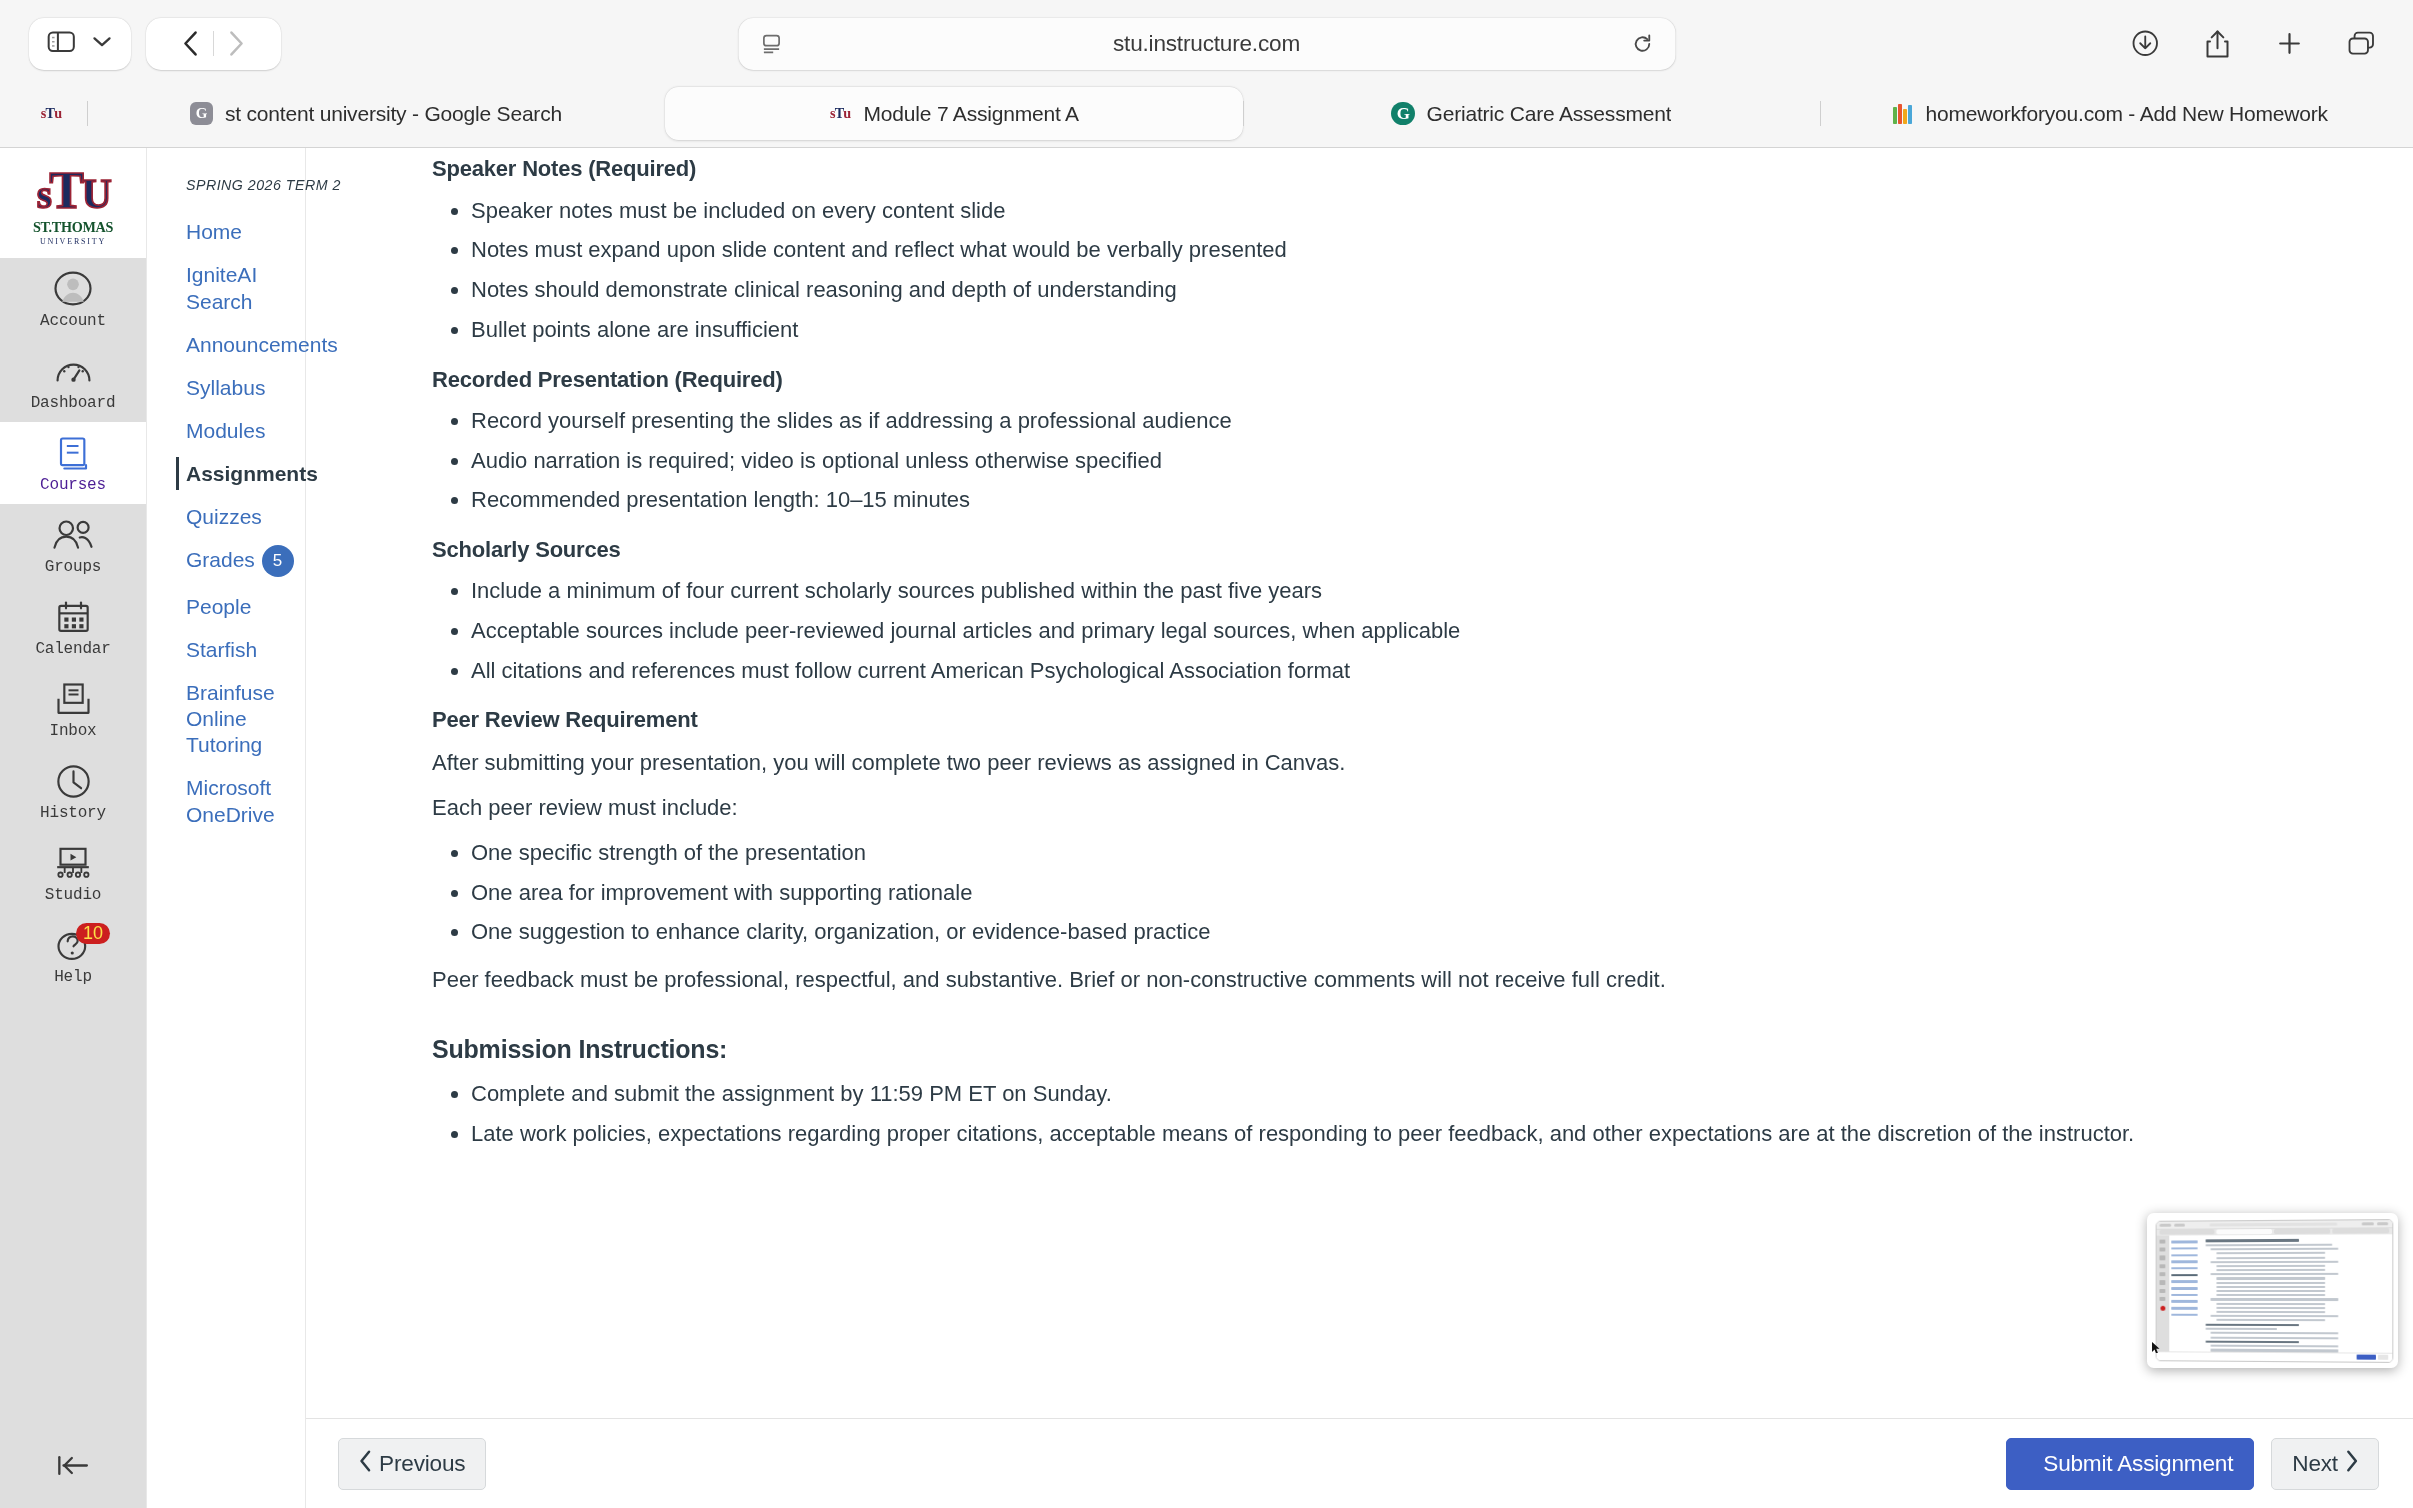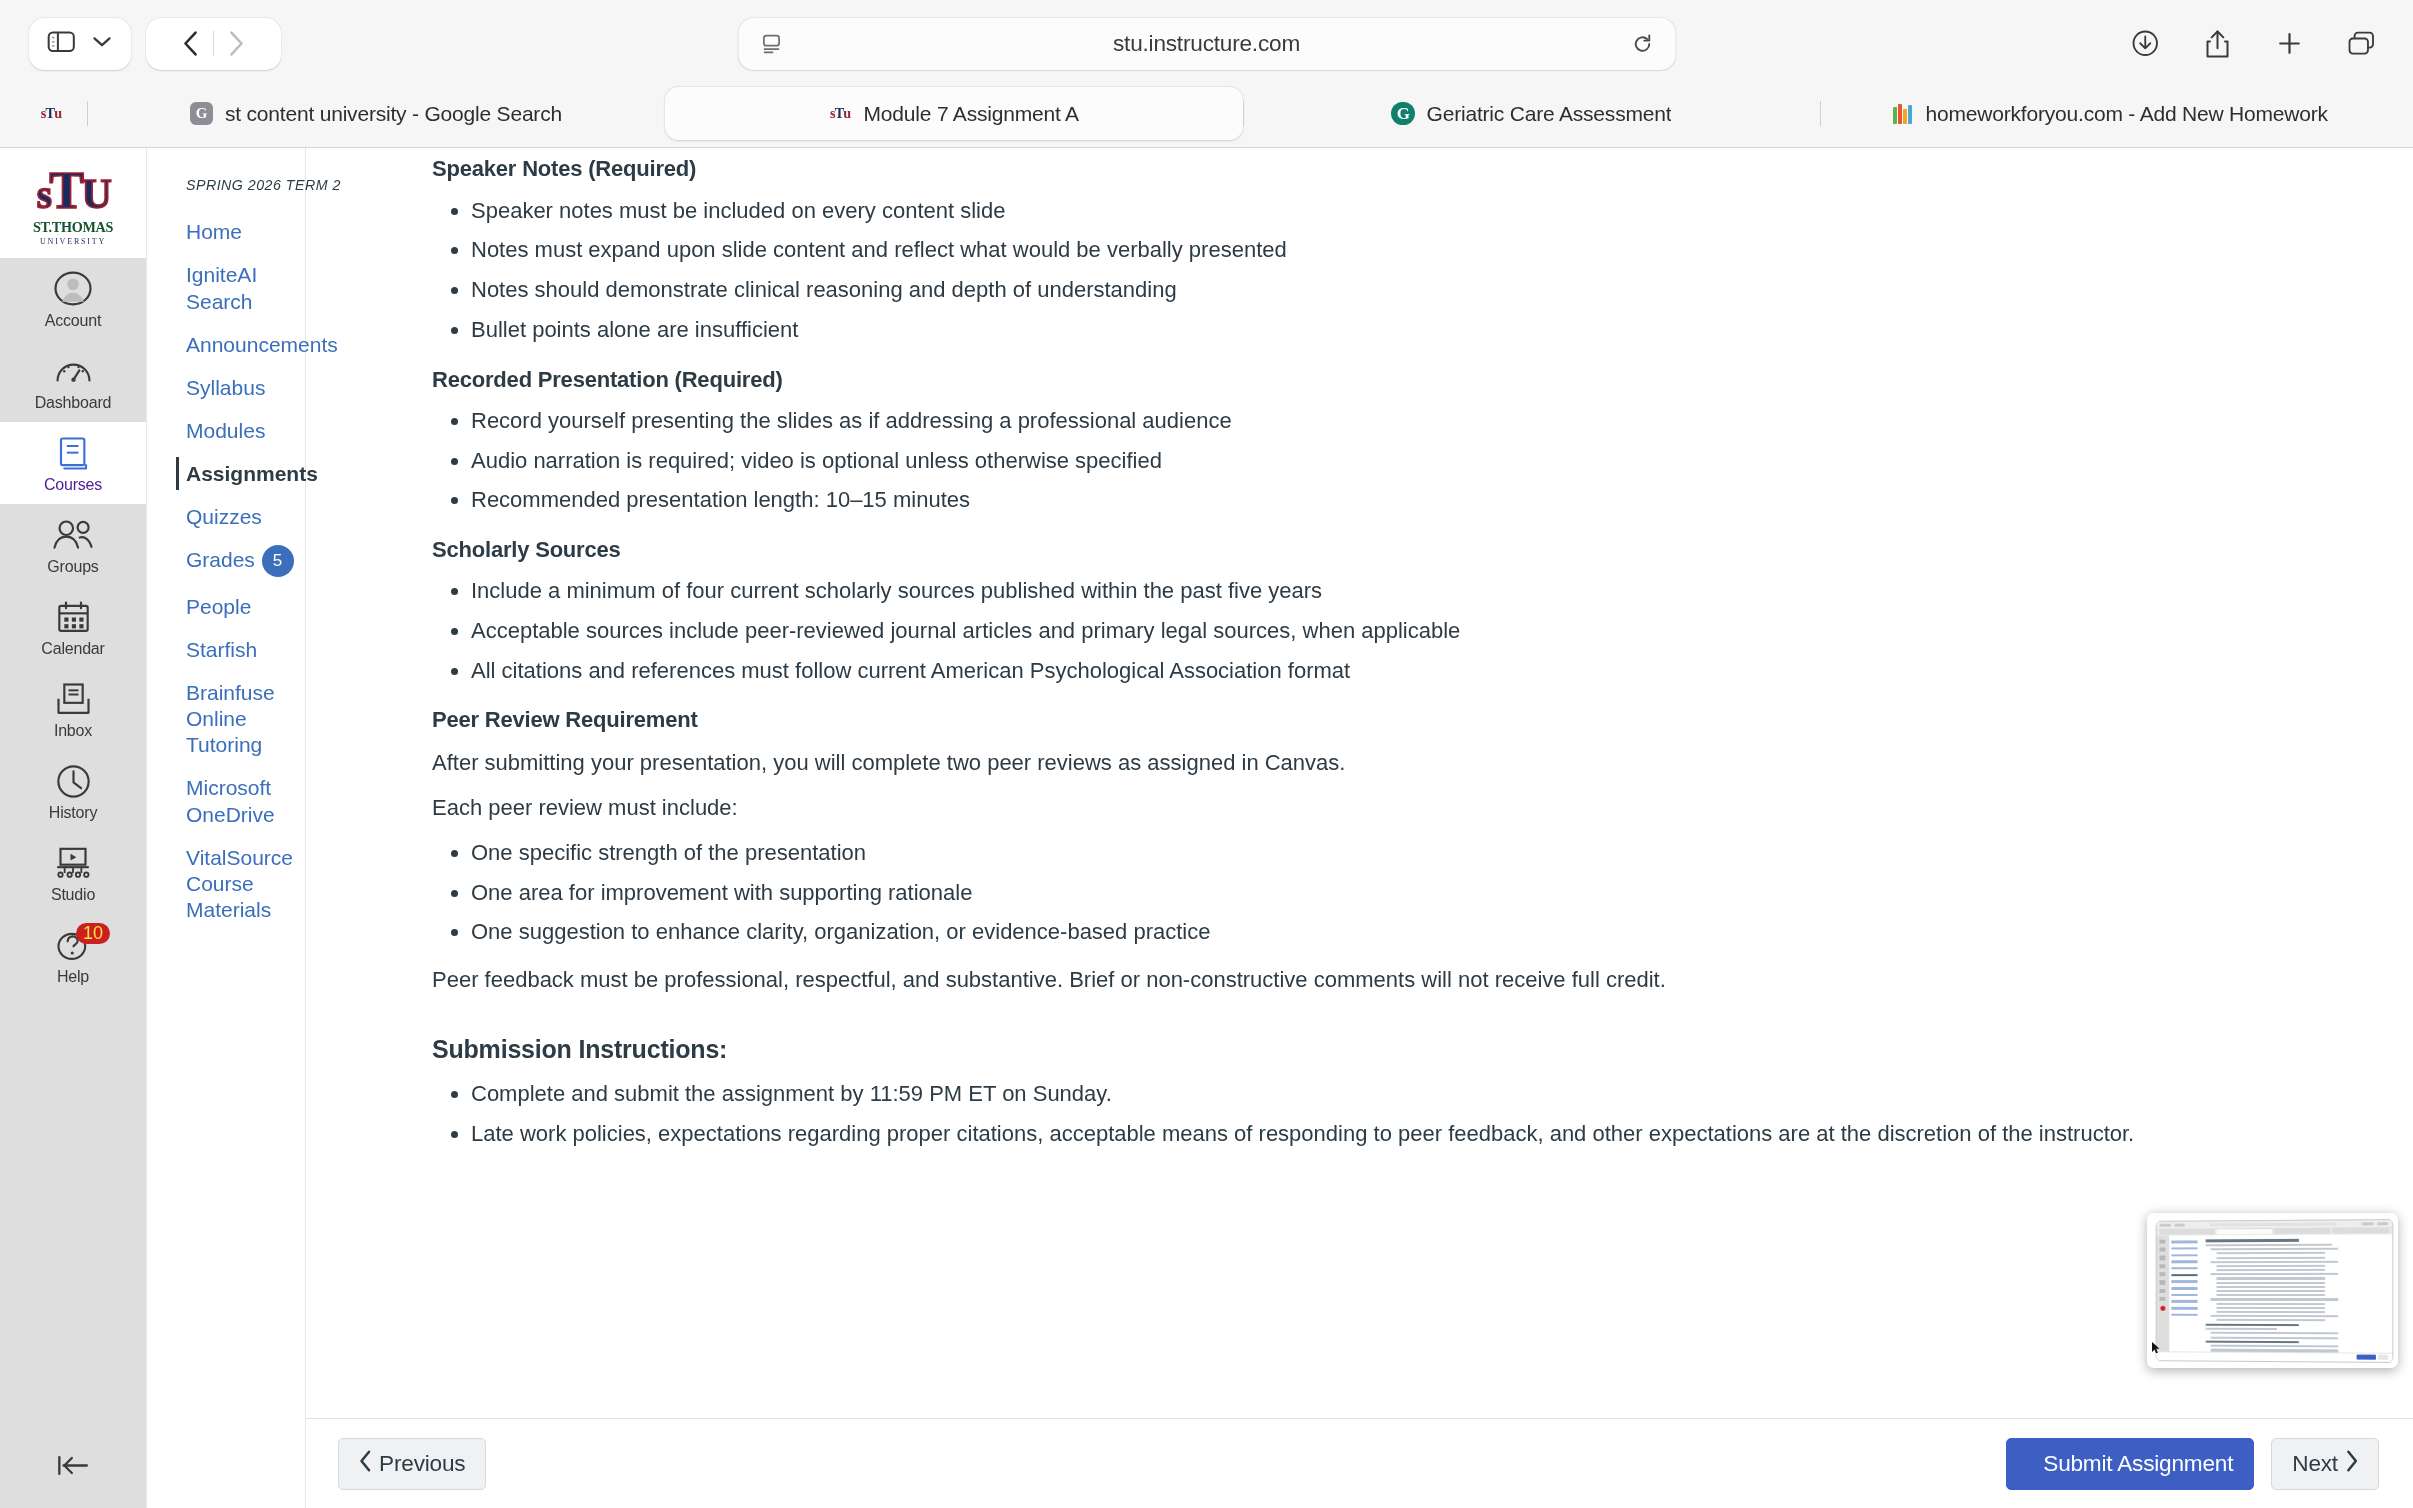--- a/index.html
+++ b/index.html
@@ -189,21 +189,21 @@
     display: flex; flex-direction: column; align-items: center;
     padding: 11.7px 3.4px 10px 3.4px;
     background: #dedede;
     color: #3a3a3a;
     font-size: 16px;
     position: relative;
   }
   .gnav-item.active { background: #ffffff; color: #4c1d95; }
   .gnav-item.active .gnav-icon svg { stroke: #3d6fd6; }
   .gnav-icon { height: 39px; display: flex; align-items: center; justify-content: center; margin-bottom: 3.4px; position: relative; }
-  .gnav-label { letter-spacing: -0.2px; }
+  .gnav-label { letter-spacing: -0.2px; font-family: Liberation Mono, monospace; }
   .gnav-badge {
     position: absolute;
     top: -3.4px; right: -18.4px;
     background: #cc1f1f; color: #fde047;
     border-radius: 837px;
     min-width: 34px; height: 21px;
     display: flex; align-items: center; justify-content: center;
     font-size: 18px; padding: 0 6.7px;
   }
   .gnav-spacer { flex: 1; background: #dedede; }
@@ -684,23 +684,20 @@
     </div>
     <div class="cnav-item">
       <span>Starfish</span>
     </div>
     <div class="cnav-item">
       <span>Brainfuse Online Tutoring</span>
     </div>
     <div class="cnav-item">
       <span>Microsoft OneDrive</span>
     </div>
-    <div class="cnav-item">
-      <span>VitalSource Course Materials</span>
-    </div>
   </div>
 
   <div class="main-wrap">
     <div class="content">
       <div class="content-inner">
 
         <h3 class="first-head">Speaker Notes (Required)</h3>
         <ul>
           <li>Speaker notes must be included on every content slide</li>
           <li>Notes must expand upon slide content and reflect what would be verbally presented</li>

